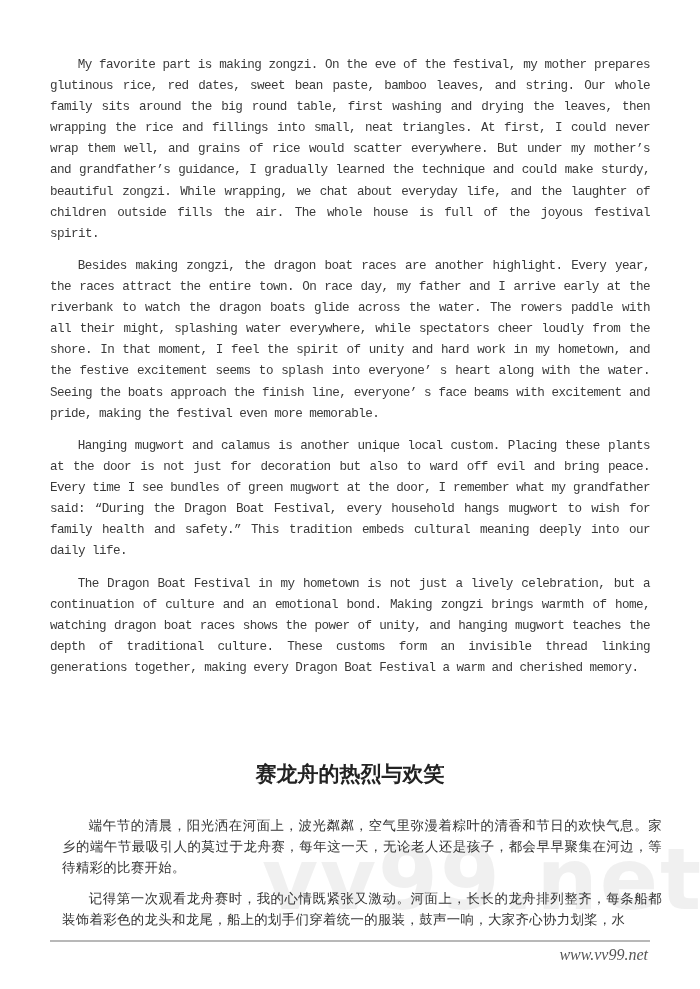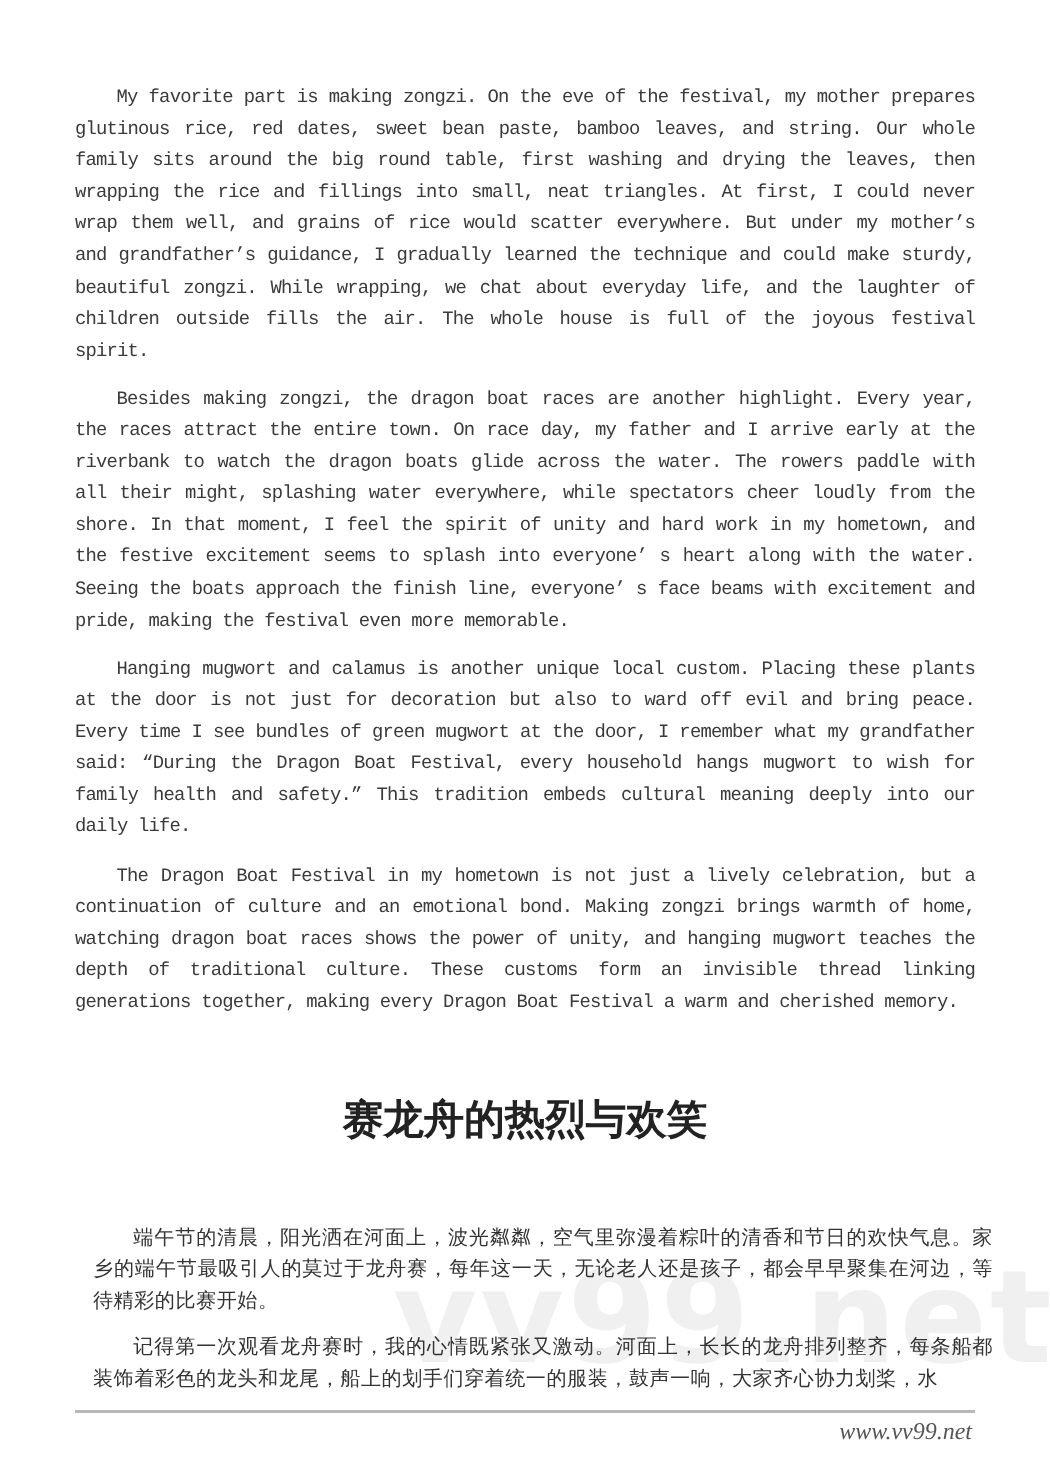--- a/index.html
+++ b/index.html
@@ -15,25 +15,25 @@
     color: #3a3a3a;
     text-align: justify;
     text-indent: 2.2em;
     margin: 0;
     letter-spacing: -0.55px;
     word-spacing: 0px;
   }
   .cn-title {
     position: absolute;
     left: 0; width: 700px;
-    top: 728px;
+    top: 760px;
     text-align: center;
     font-family: "DejaVu Sans", sans-serif;
     font-weight: bold;
-    font-size: 27px;
+    font-size: 21px;
     color: #222;
     margin: 0;
   }
   .cn-para {
     position: absolute;
     left: 50px;
     width: 600px;
     font-family: "DejaVu Serif", serif;
     font-size: 13.4px;
     line-height: 21.2px;

